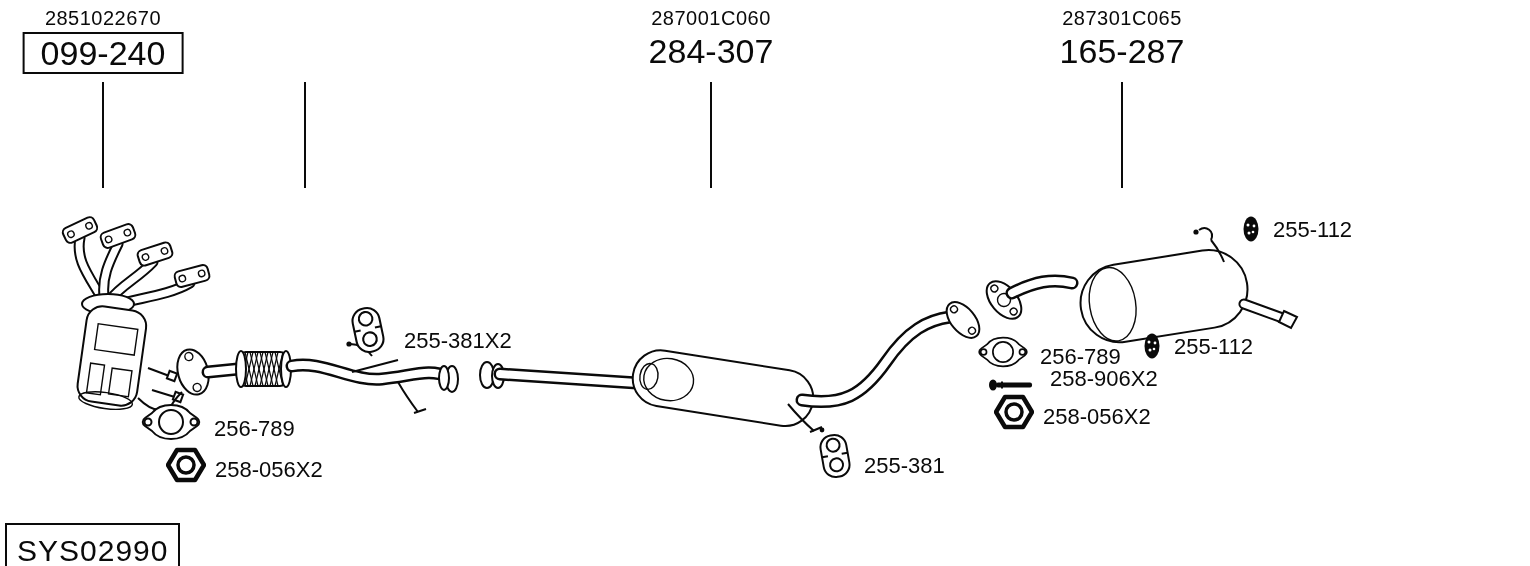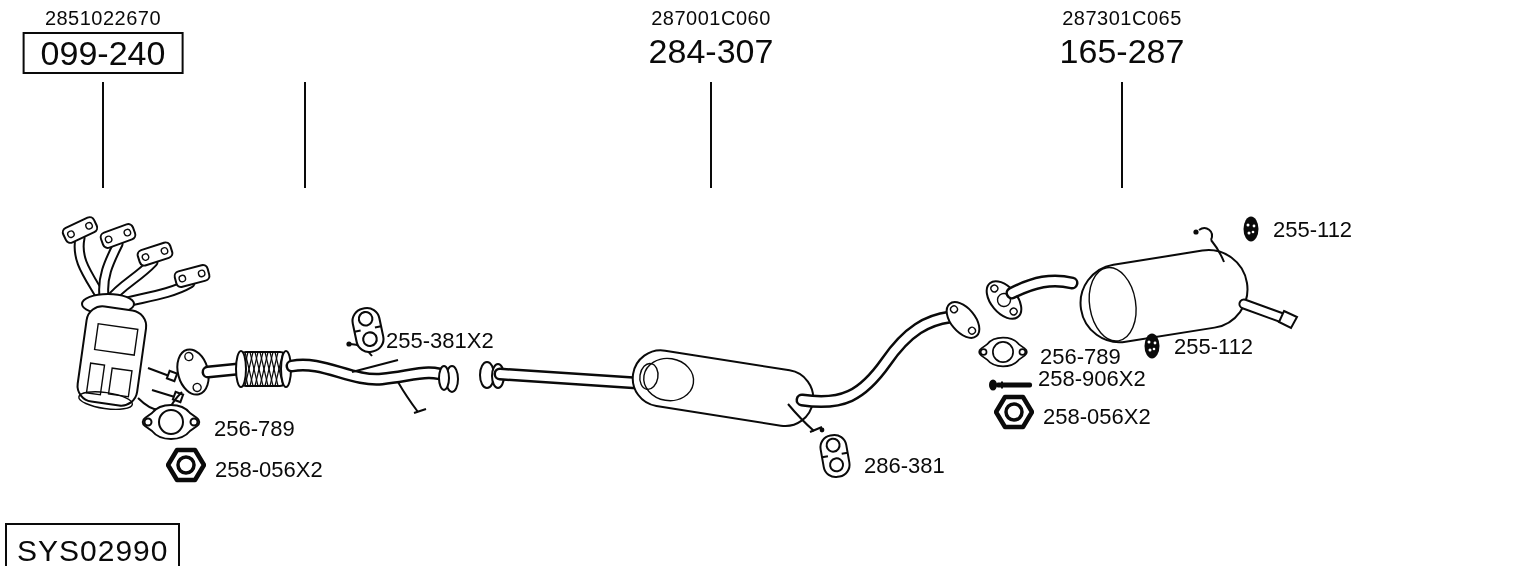--- a/index.html
+++ b/index.html
@@ -179,21 +179,21 @@
   <div class="hgroup" style="left:1122px">
     <div class="oem">287301C065</div>
     <div class="pnum">165-287</div>
   </div>
 
   <div class="leader" style="left:102px"></div>
   <div class="leader" style="left:304px"></div>
   <div class="leader" style="left:710px"></div>
   <div class="leader" style="left:1121px"></div>
 
-  <div class="plabel" style="left:350px;top:306px;gap:0">
+  <div class="plabel" style="left:350px;top:306px;gap:18px">
     <svg width="36" height="48" viewBox="0 0 34 46">
       <g transform="rotate(-12 17 23)">
           <rect class="fw" x="4" y="2" width="26" height="42" rx="12" stroke-width="2.6"></rect>
       <circle class="fw" cx="17" cy="12" r="6.5" stroke-width="2.2"></circle>
           <circle class="fw" cx="17" cy="32" r="6.5" stroke-width="2.2"></circle>
       <line x1="4" y1="22" x2="10" y2="22" stroke="#0a0a0a" stroke-width="2"></line>
           <line x1="24" y1="22" x2="30" y2="22" stroke="#0a0a0a" stroke-width="2"></line>
         </g>
     </svg>
     <span class="ptext">255-381X2</span>
@@ -221,34 +221,34 @@
   <div class="plabel" style="left:818px;top:433px;gap:12px">
     <svg width="34" height="46" viewBox="0 0 34 46">
       <g transform="rotate(-10 17 23)">
           <rect class="fw" x="4" y="2" width="26" height="42" rx="12" stroke-width="2.6"></rect>
       <circle class="fw" cx="17" cy="12" r="6.5" stroke-width="2.2"></circle>
           <circle class="fw" cx="17" cy="32" r="6.5" stroke-width="2.2"></circle>
       <line x1="4" y1="22" x2="10" y2="22" stroke="#0a0a0a" stroke-width="2"></line>
           <line x1="24" y1="22" x2="30" y2="22" stroke="#0a0a0a" stroke-width="2"></line>
         </g>
     </svg>
-    <span class="ptext">286-381</span>
+    <span class="ptext">255-381</span>
   </div>
 
   <div class="plabel" style="left:976px;top:334px;gap:10px">
     <svg width="54" height="36" viewBox="0 0 64 40">
       <path class="fw" d="M32,3 C41,3 47,6 51,11 L58,16 C61,18 61,22 58,24 L51,29 C47,34 41,37 32,37 C23,37 17,34 13,29 L6,24 C3,22 3,18 6,16 L13,11 C17,6 23,3 32,3 Z" stroke-width="2.6"></path>
       <circle class="fw" cx="32" cy="20" r="12" stroke-width="2.6"></circle>
       <circle class="fw" cx="9" cy="20" r="3.5" stroke-width="2.2"></circle>
         <circle class="fw" cx="55" cy="20" r="3.5" stroke-width="2.2"></circle>
     </svg>
     <span class="ptext">256-789</span>
   </div>
 
-  <div class="plabel" style="left:988px;top:366px;gap:4px">
+  <div class="plabel" style="left:988px;top:366px;gap:16px">
     <svg width="46" height="14" viewBox="0 0 46 14">
       <ellipse cx="5" cy="7" rx="4" ry="5.5" fill="#0a0a0a"></ellipse>
       <rect x="8" y="4.6" width="36" height="4.8" rx="2" fill="#0a0a0a"></rect>
       <line x1="14" y1="3.5" x2="14" y2="10.5" stroke="#0a0a0a" stroke-width="2"></line>
     </svg>
     <span class="ptext">258-906X2</span>
   </div>
 
   <div class="plabel" style="left:994px;top:394px;gap:9px">
     <svg width="40" height="36" viewBox="0 0 40 36">

